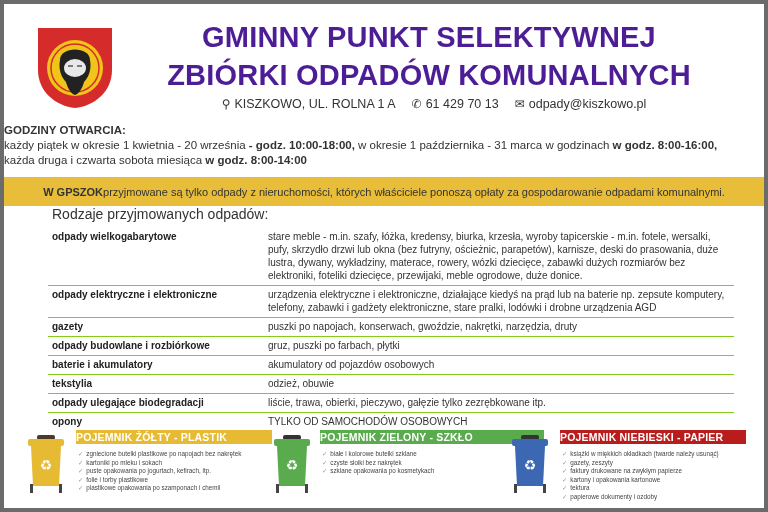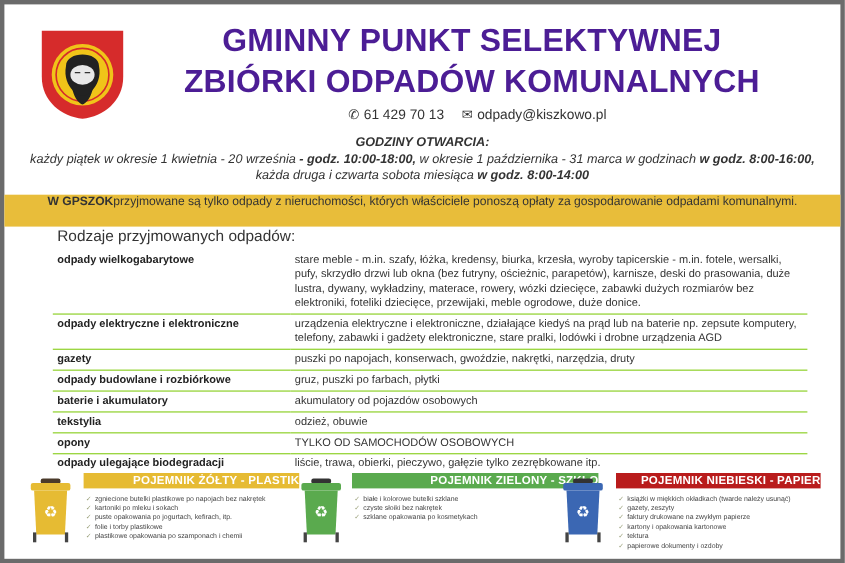--- a/index.html
+++ b/index.html
@@ -2,34 +2,34 @@
 <html><head>
 <meta charset="utf-8">
 <style>
   html,body{margin:0;padding:0;}
   body{width:768px;height:512px;background:#6b6b6b;font-family:"Liberation Sans",sans-serif;color:#2a2a2a;overflow:hidden;}
   .sheet{position:absolute;left:4px;top:4px;width:760px;height:504px;background:#fff;}
   .crest{position:absolute;left:32px;top:22px;width:78px;height:84px;}
   .title{position:absolute;left:130px;top:14px;width:590px;text-align:center;font-weight:bold;font-size:29px;line-height:38px;color:#4c1d95;letter-spacing:0.2px;}
   .contact{position:absolute;left:190px;top:93px;width:480px;display:flex;justify-content:center;gap:16px;font-size:12.5px;color:#333;}
   .contact span.ic{display:inline-block;margin-right:4px;font-size:12px;}
-  .hours{position:absolute;left:0;top:119px;width:760px;text-align:center;font-size:11.5px;line-height:15px;color:#333;font-style:italic;}
+  .hours{position:absolute;left:0;top:119px;width:760px;text-align:left;font-size:11.5px;line-height:15px;color:#333;}
   .hours b{font-weight:bold;}
-  .banner{position:absolute;left:0;top:173px;width:760px;height:29px;background:#e8bd3a;display:flex;align-items:flex-start;justify-content:center;font-size:11px;color:#333;}
+  .banner{position:absolute;left:0;top:173px;width:760px;height:29px;background:#e8bd3a;display:flex;align-items:center;justify-content:center;font-size:11px;color:#333;}
   .banner b{font-weight:bold;}
   .types-title{position:absolute;left:48px;top:202px;font-size:14px;color:#333;}
   table.types{position:absolute;left:44px;top:224px;width:686px;border-collapse:collapse;font-size:10px;line-height:13px;}
   table.types td{vertical-align:top;padding:2px 4px 3px 4px;border-bottom:1px solid #84cc16;}
   table.types tr:last-child td{border-bottom:none;}
   table.types td.cat{width:208px;font-weight:bold;color:#222;}
   table.types td.desc{color:#333;}
   .bins{position:absolute;left:0;top:426px;width:760px;height:78px;}
   .bin{position:absolute;top:0;}
   .bin .can{position:absolute;left:0;top:4px;width:40px;height:60px;}
-  .bin .head{position:absolute;height:14px;color:#fff;font-weight:bold;font-size:10.5px;line-height:14px;text-align:right;letter-spacing:0.2px;}
+  .bin .head{position:absolute;height:14px;color:#fff;font-weight:bold;font-size:10.5px;line-height:14px;text-align:left;letter-spacing:0.2px;}
   .bin ul{position:absolute;margin:0;padding:0;list-style:none;font-size:6.3px;line-height:8.6px;color:#444;}
   .bin ul li:before{content:"\2713";color:#9aa07a;margin-right:3px;}
 </style>
 </head>
 <body>
 
 <div class="sheet">
 
   <svg class="crest" viewBox="0 0 78 84">
     <path d="M2 2 H76 V44 C76 66 58 80 39 82 C20 80 2 66 2 44 Z" fill="#d62b2b"></path>
@@ -41,20 +41,21 @@
     <line x1="32" y1="40" x2="37" y2="40" stroke="#333" stroke-width="1.2"></line>
     <line x1="41" y1="40" x2="46" y2="40" stroke="#333" stroke-width="1.2"></line>
   </svg>
 
   <div class="title">
     <div>GMINNY PUNKT SELEKTYWNEJ</div>
     <div>ZBIÓRKI ODPADÓW KOMUNALNYCH</div>
   </div>
 
   <div class="contact">
+    <div><span class="ic">⚲</span><span>KISZKOWO, UL. ROLNA 1 A</span></div>
     <div><span class="ic">✆</span><span>61 429 70 13</span></div>
     <div><span class="ic">✉</span><span>odpady@kiszkowo.pl</span></div>
   </div>
 
   <div class="hours">
     <div style="font-weight:bold;">GODZINY OTWARCIA:</div>
     <div><span>każdy piątek w okresie 1 kwietnia - 20 września </span><b> - godz. 10:00-18:00,</b><span> w okresie 1 października - 31 marca w godzinach </span><b>w godz. 8:00-16:00,</b></div>
     <div><span>każda druga i czwarta sobota miesiąca </span><b>w godz. 8:00-14:00</b></div>
   </div>
 
@@ -85,26 +86,26 @@
         </tr>
     <tr>
           <td class="cat">baterie i akumulatory</td>
           <td class="desc">akumulatory od pojazdów osobowych</td>
         </tr>
     <tr>
           <td class="cat">tekstylia</td>
           <td class="desc">odzież, obuwie</td>
         </tr>
     <tr>
+          <td class="cat">odpady ulegające biodegradacji</td>
+          <td class="desc">liście, trawa, obierki, pieczywo, gałęzie tylko zezrębkowane itp.</td>
+        </tr>
+    <tr>
           <td class="cat">opony</td>
           <td class="desc">TYLKO OD SAMOCHODÓW OSOBOWYCH</td>
-        </tr>
-    <tr>
-          <td class="cat">odpady ulegające biodegradacji</td>
-          <td class="desc">liście, trawa, obierki, pieczywo, gałęzie tylko zezrębkowane itp.</td>
         </tr>
   </tbody>
     </table>
 
   <div class="bins">
 
     <div class="bin" style="left:22px;">
       <svg class="can" viewBox="0 0 40 60">
         <rect x="11" y="1" width="18" height="5" rx="2" fill="#4a3a2a"></rect>
         <rect x="2" y="5" width="36" height="7" rx="2" fill="#e6bb33"></rect>

